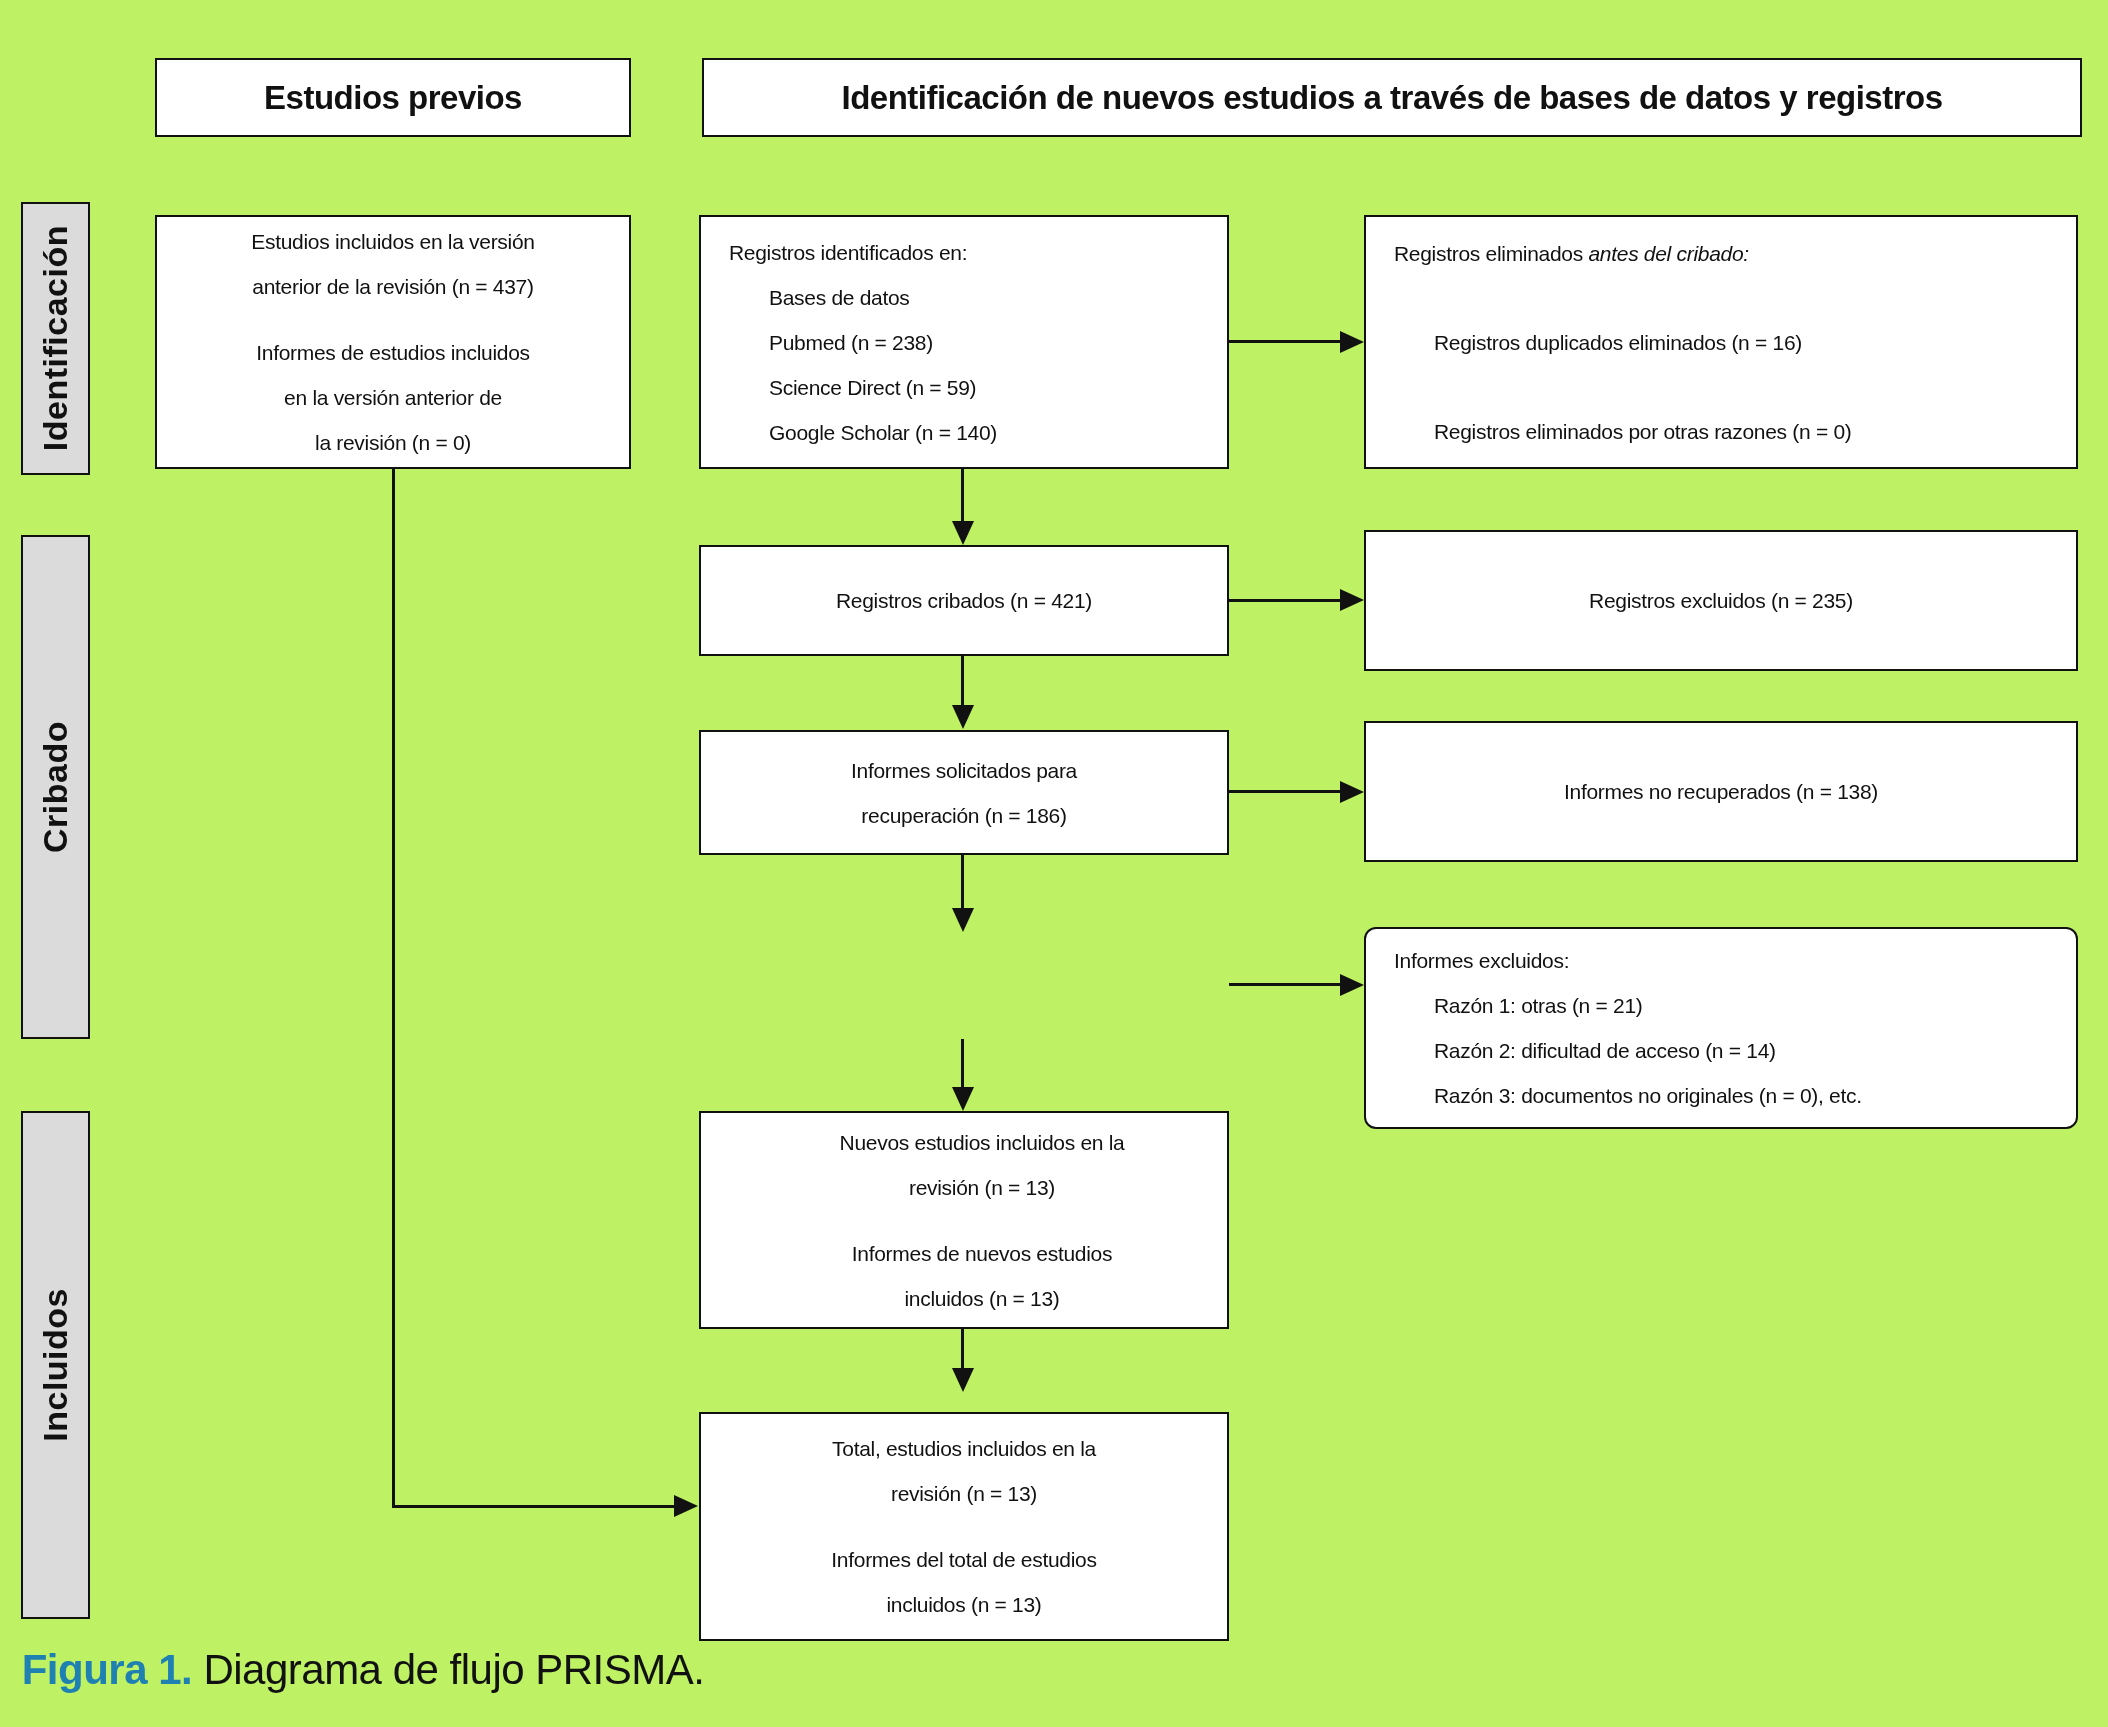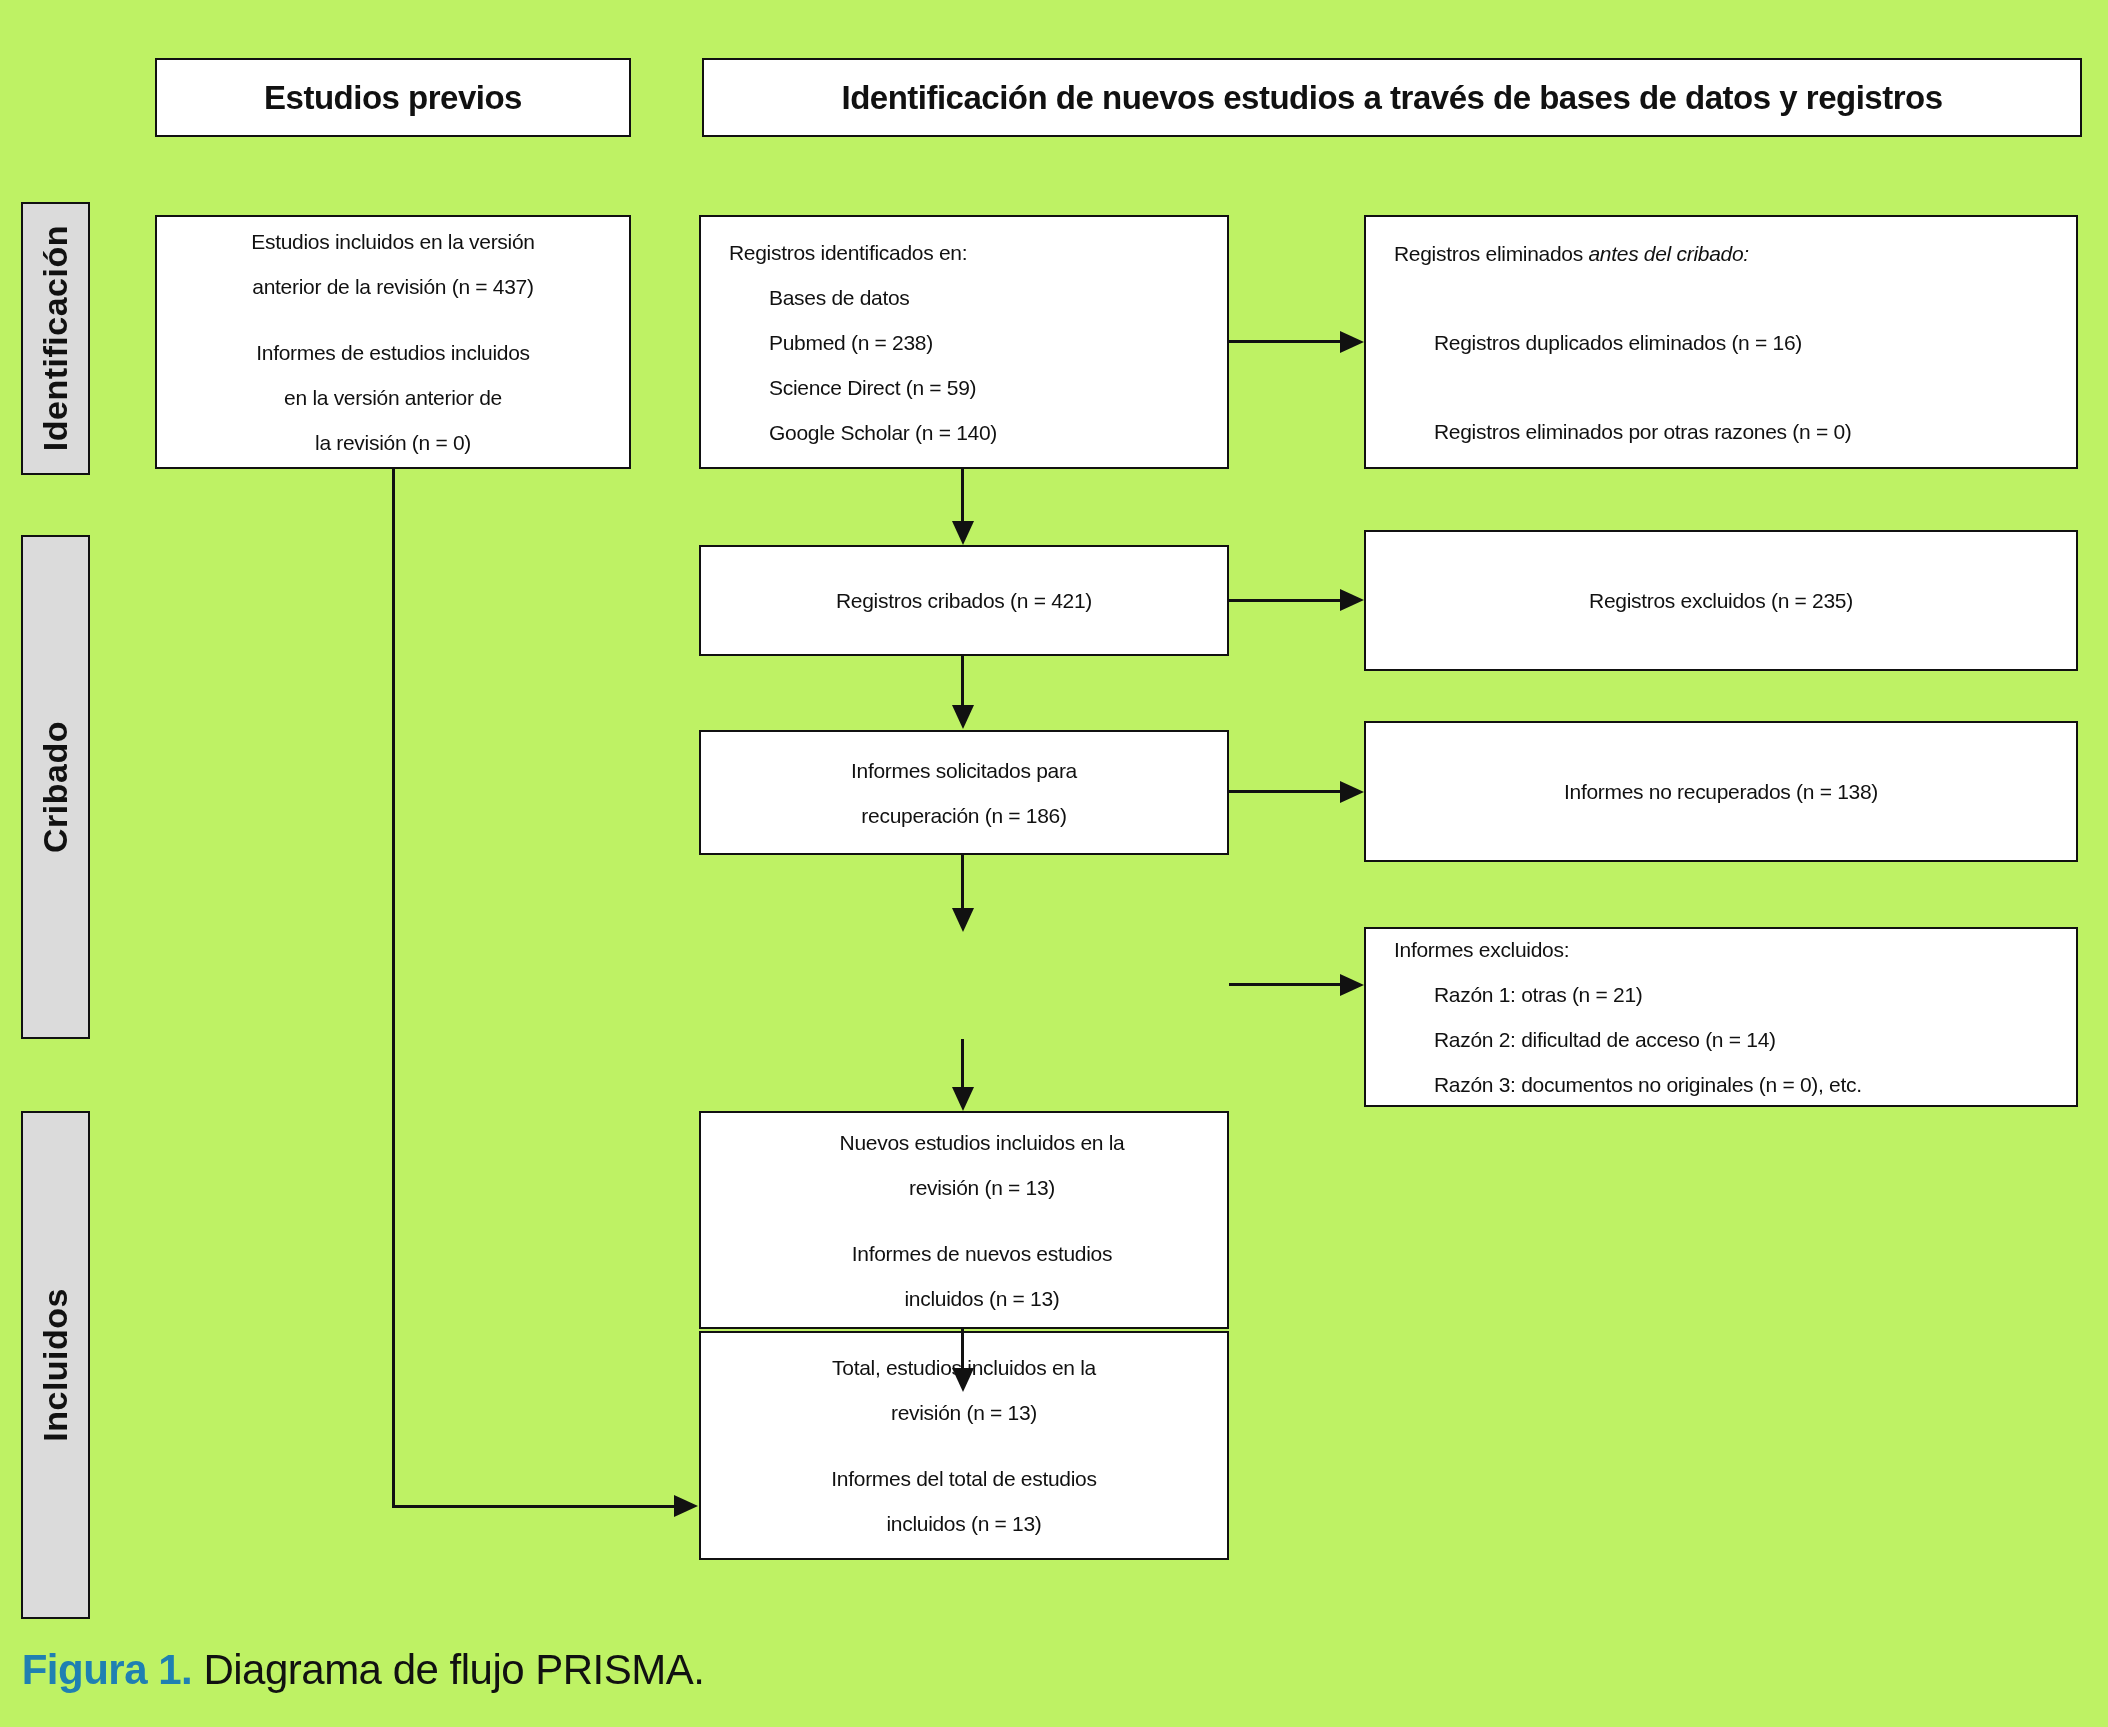--- a/index.html
+++ b/index.html
@@ -100,35 +100,35 @@
   </div>
 
   <div class="box center" style="left:699px;top:730px;width:530px;height:125px;">
     <div>Informes solicitados para</div>
     <div>recuperación (n = 186)</div>
   </div>
   <div class="box center" style="left:1364px;top:721px;width:714px;height:141px;">
     <div>Informes no recuperados (n = 138)</div>
   </div>
 
-  <div class="box leftalign" style="left:1364px;top:927px;width:714px;height:180px;">
+  <div class="box leftalign" style="left:1364px;top:927px;width:714px;height:202px;border-radius:12px;">
     <div>Informes excluidos:</div>
     <div class="indent">Razón 1: otras (n = 21)</div>
     <div class="indent">Razón 2: dificultad de acceso (n = 14)</div>
     <div class="indent">Razón 3: documentos no originales (n = 0), etc.</div>
   </div>
 
   <div class="box center" style="left:699px;top:1111px;width:530px;height:218px;padding-left:36px;">
     <div>Nuevos estudios incluidos en la</div>
     <div>revisión (n = 13)</div>
     <div class="para2">Informes de nuevos estudios</div>
     <div>incluidos (n = 13)</div>
   </div>
 
-  <div class="box center" style="left:699px;top:1331px;width:530px;height:229px;">
+  <div class="box center" style="left:699px;top:1412px;width:530px;height:229px;">
     <div>Total, estudios incluidos en la</div>
     <div>revisión (n = 13)</div>
     <div class="para2">Informes del total de estudios</div>
     <div>incluidos (n = 13)</div>
   </div>
 
   <div class="vline" style="left:961px;top:469px;height:52px;"></div>
   <div class="ah-down" style="left:952px;top:521px;"></div>
 
   <div class="vline" style="left:961px;top:656px;height:49px;"></div>

